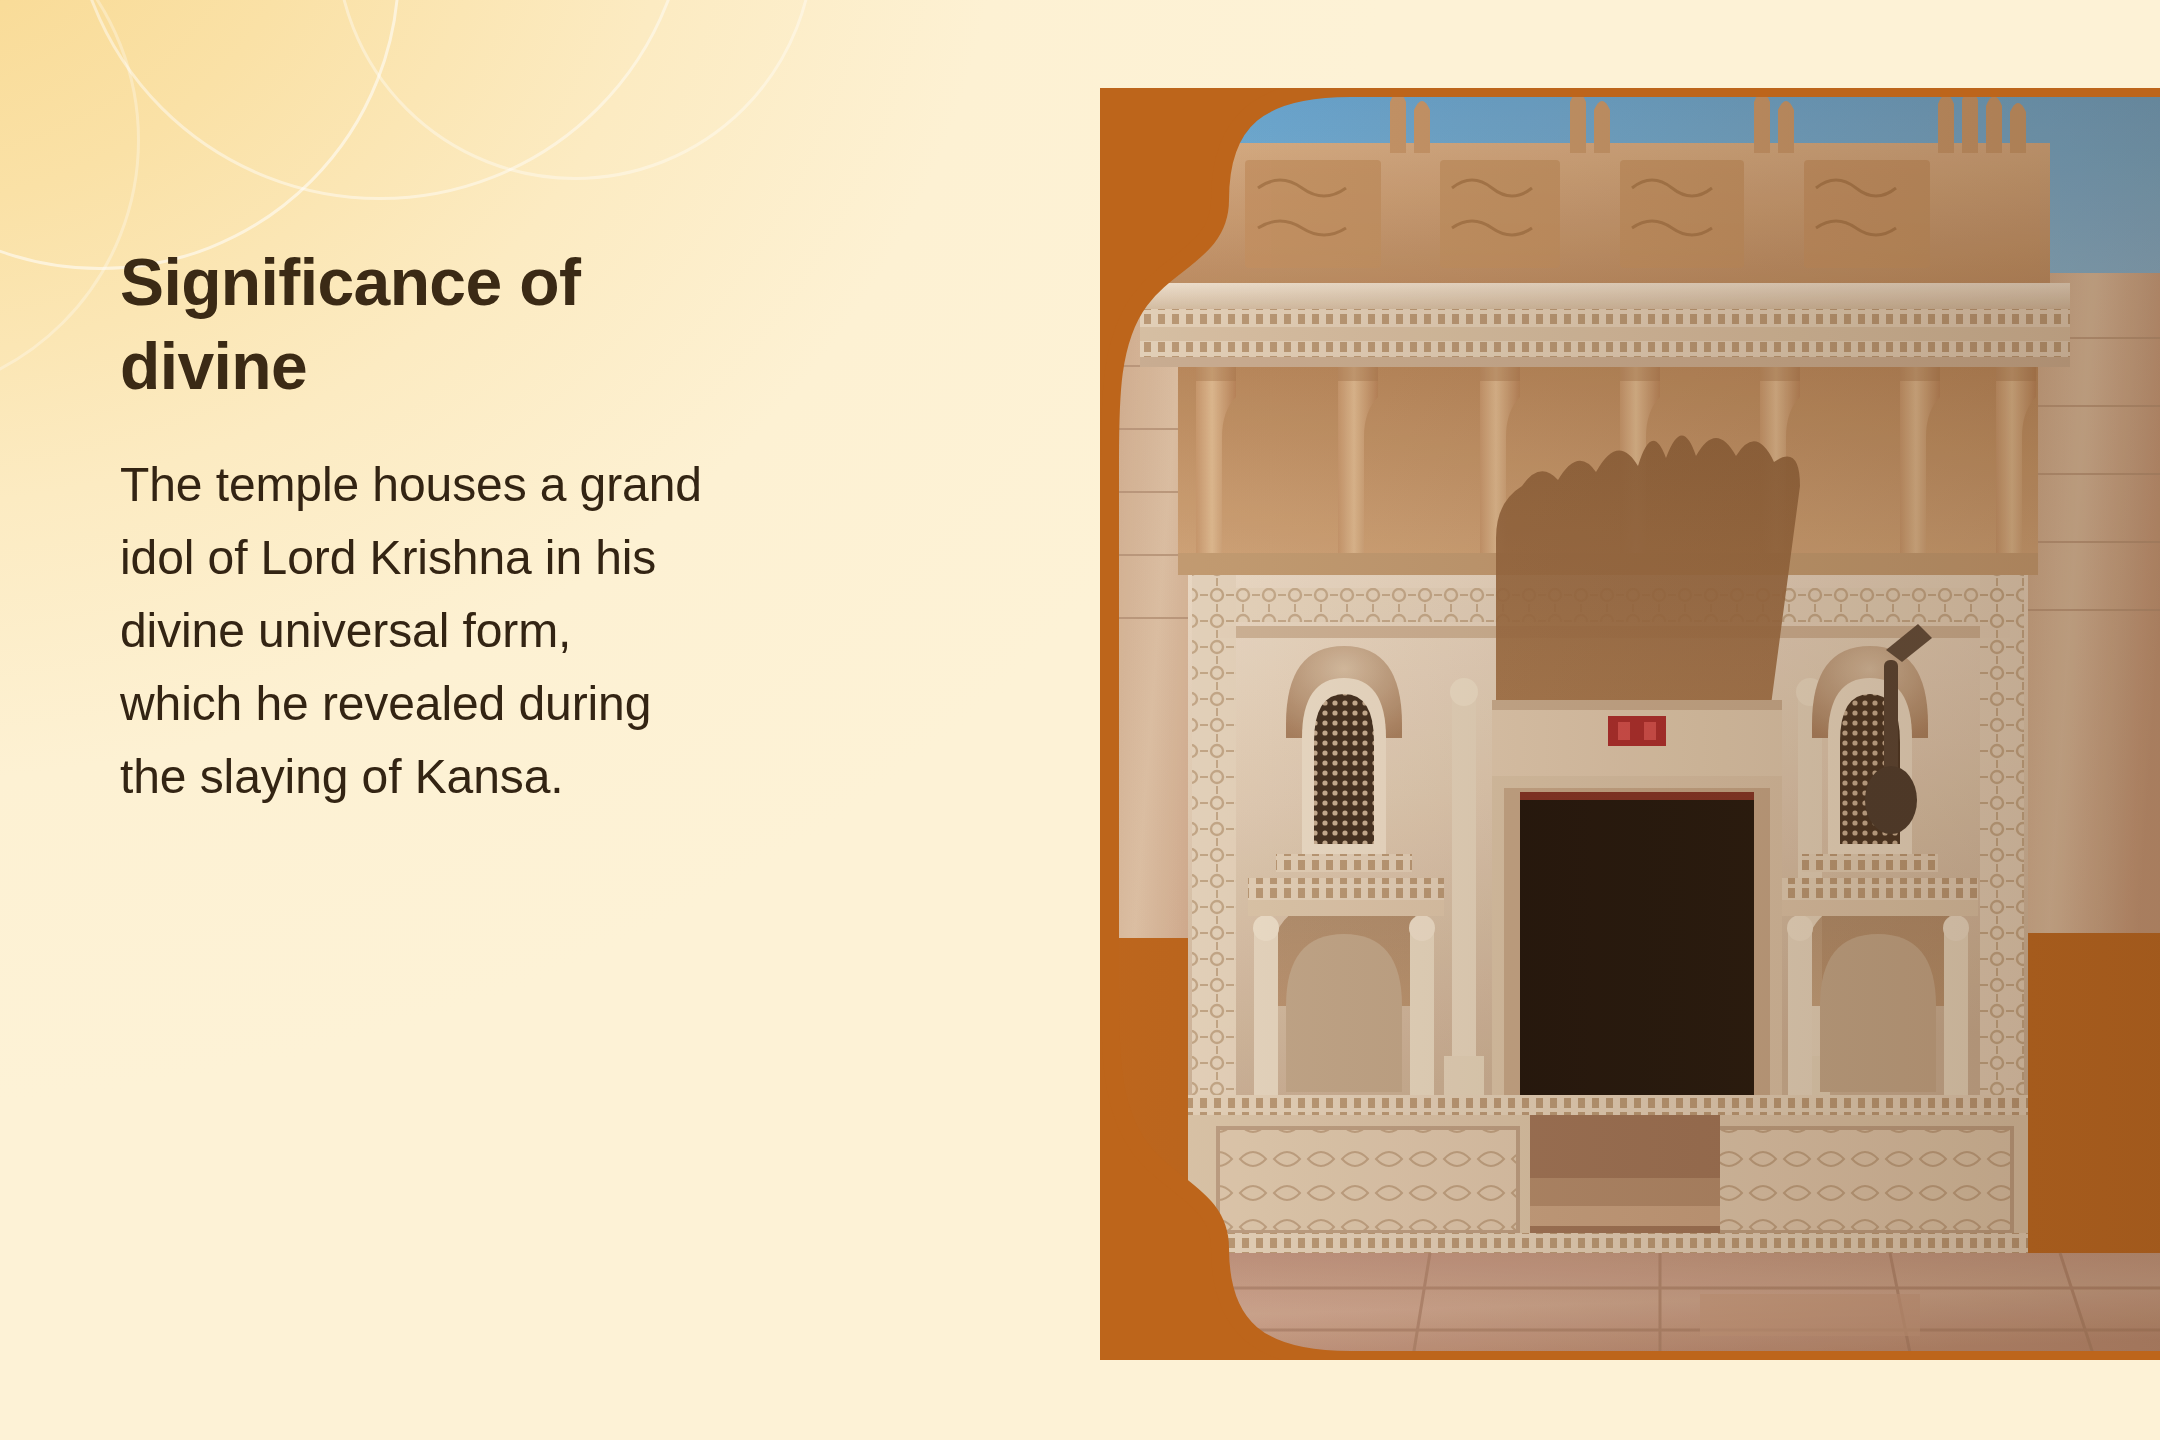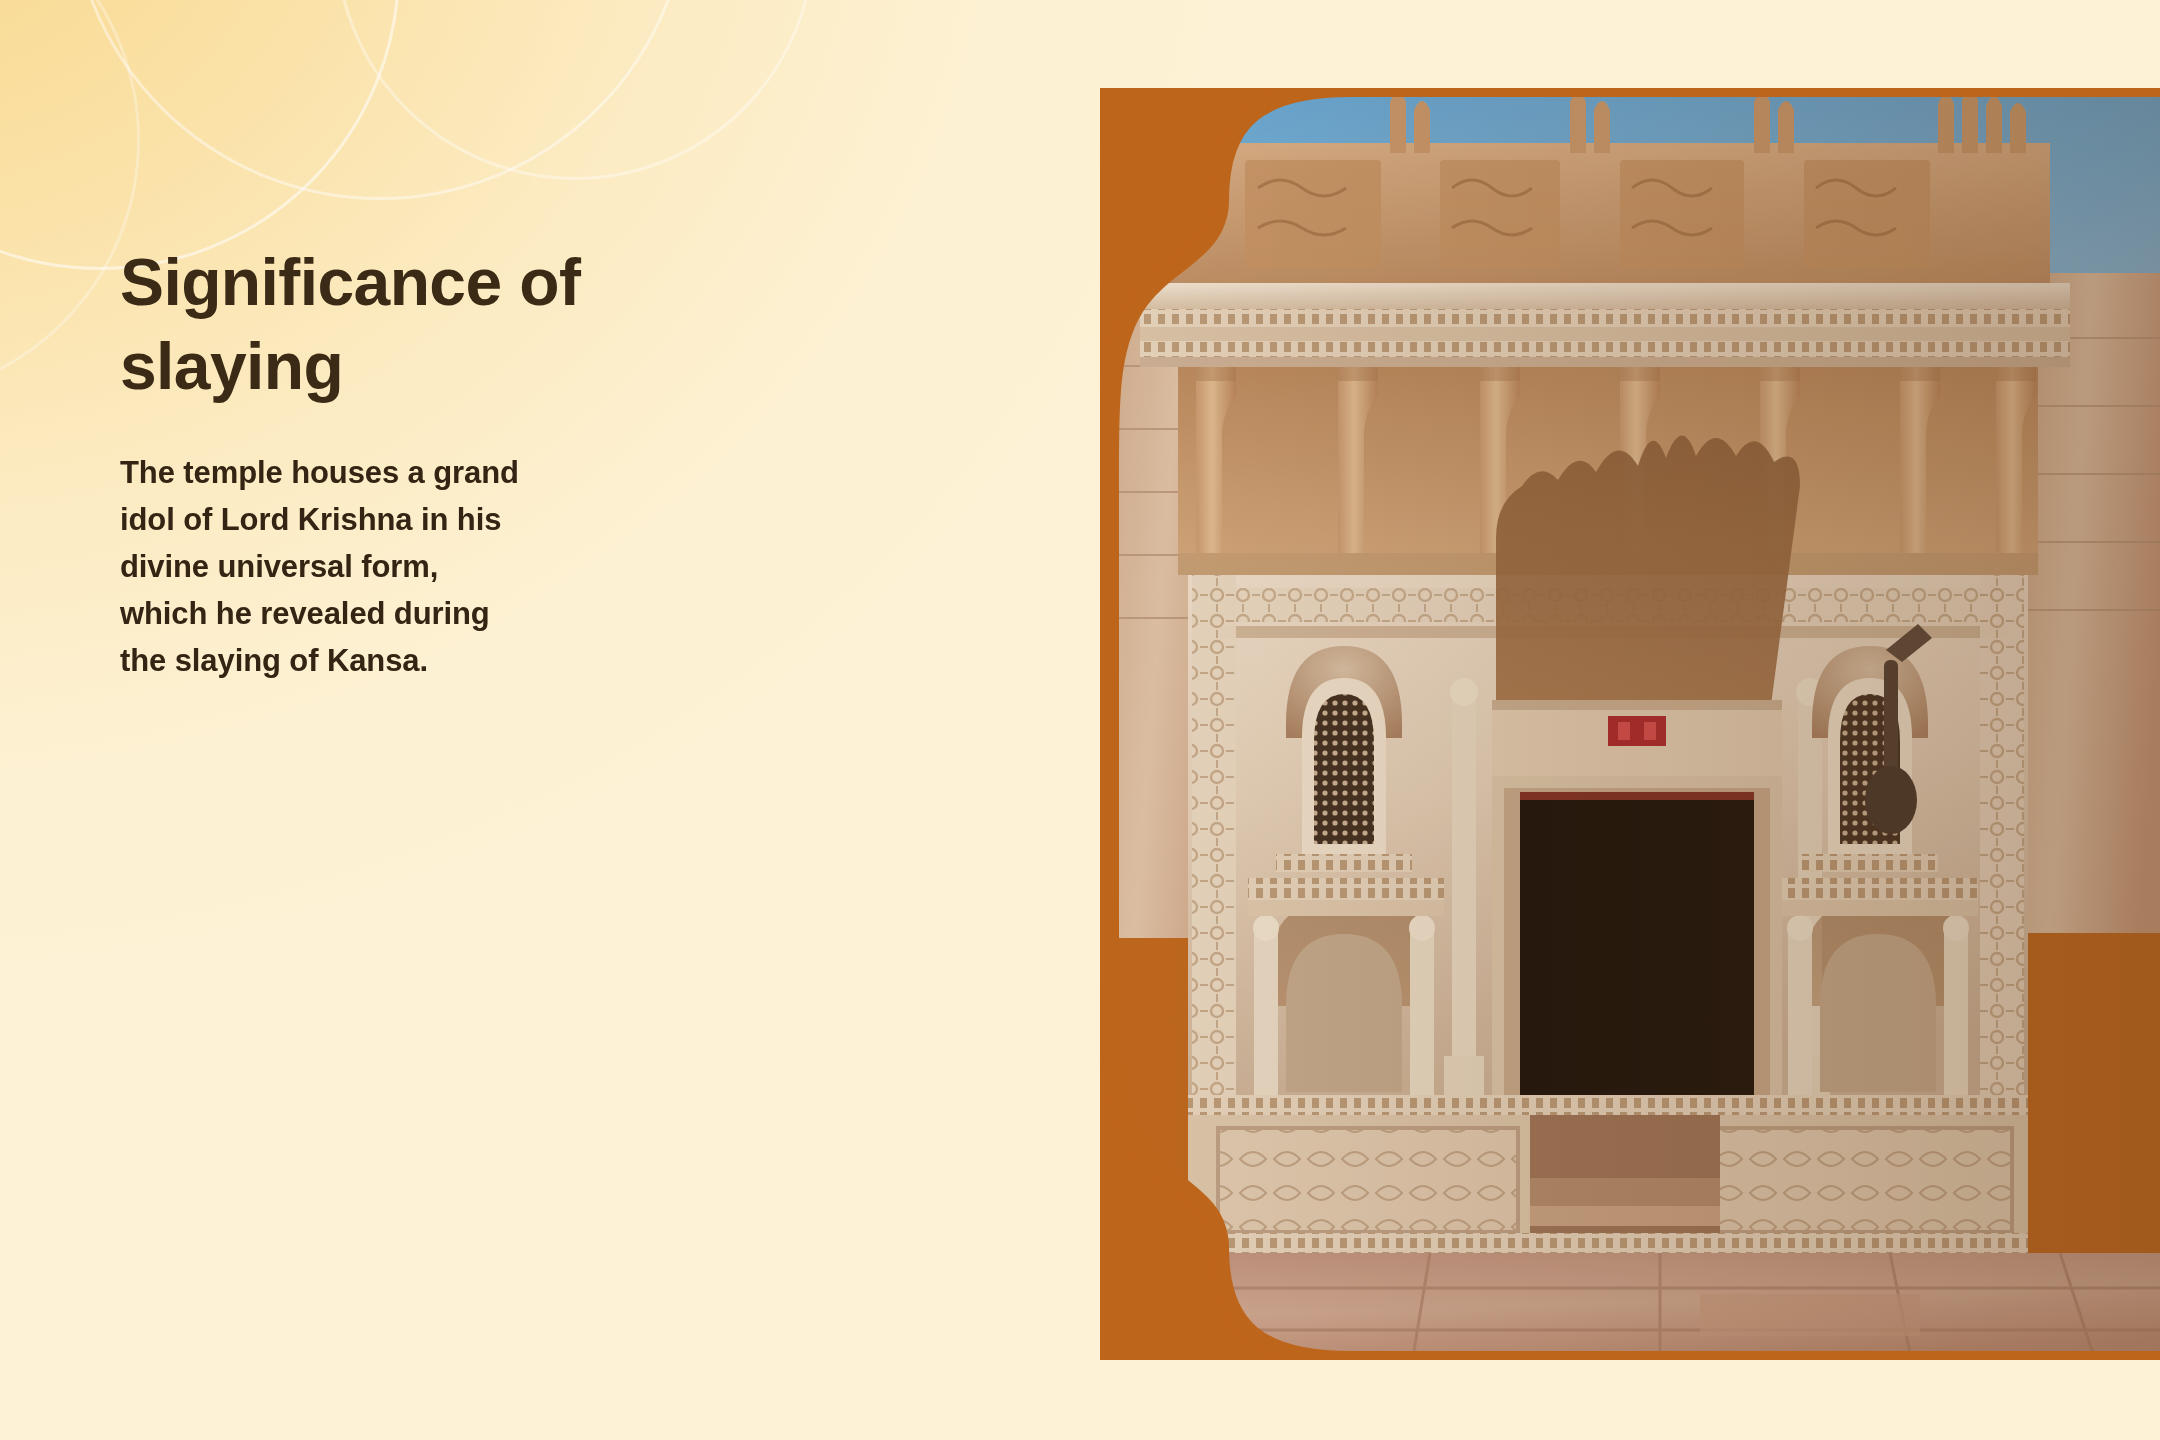--- a/index.html
+++ b/index.html
@@ -38,22 +38,22 @@
   #page-title {
     font-size:66px;
     font-weight:700;
     line-height:1.28;
     letter-spacing:-0.6px;
     color:#3B2A15;
     margin-bottom:40px;
     white-space:pre-line;
   }
   #body-copy {
-    font-size:31px;
-    font-weight:700;
+    font-size:48px;
+    font-weight:400;
     line-height:1.52;
     letter-spacing:-0.1px;
     color:#332413;
     white-space:pre-line;
   }
 
   
   #photo-frame {
     position:absolute;
     left:1100px; top:88px;
@@ -79,21 +79,21 @@
 
 <div id="slide">
 
   <div class="deco-ring" id="ring-a"></div>
   <div class="deco-ring" id="ring-b"></div>
   <div class="deco-ring" id="ring-c"></div>
   <div class="deco-ring" id="ring-d"></div>
 
   <div id="text-col">
     <h1 id="page-title" class="nosel">Significance of
-slaying</h1>
+divine</h1>
     <p id="body-copy" class="nosel">The temple houses a grand
 idol of Lord Krishna in his
 divine universal form,
 which he revealed during
 the slaying of Kansa.</p>
   </div>
 
   <div id="photo-frame">
     <div id="frame-shape">
 

